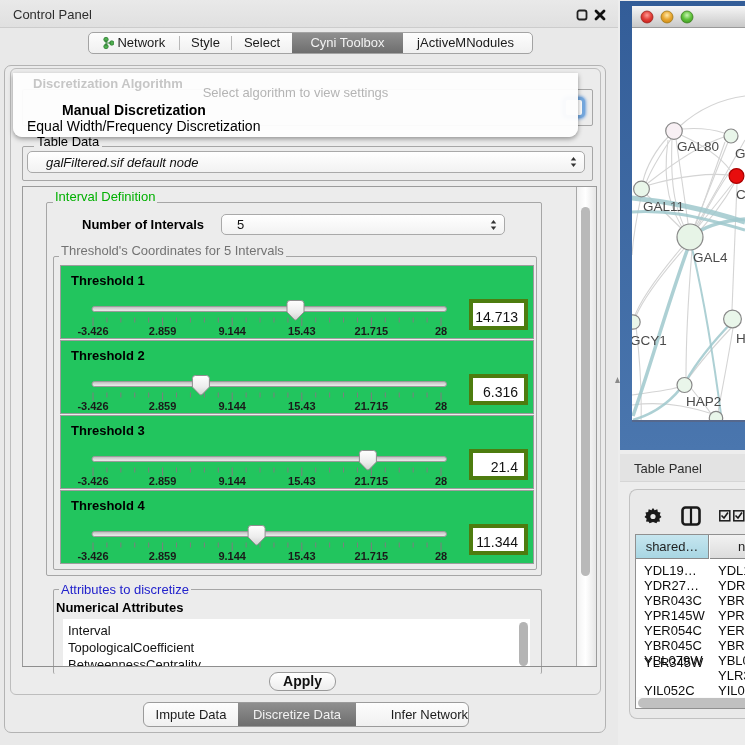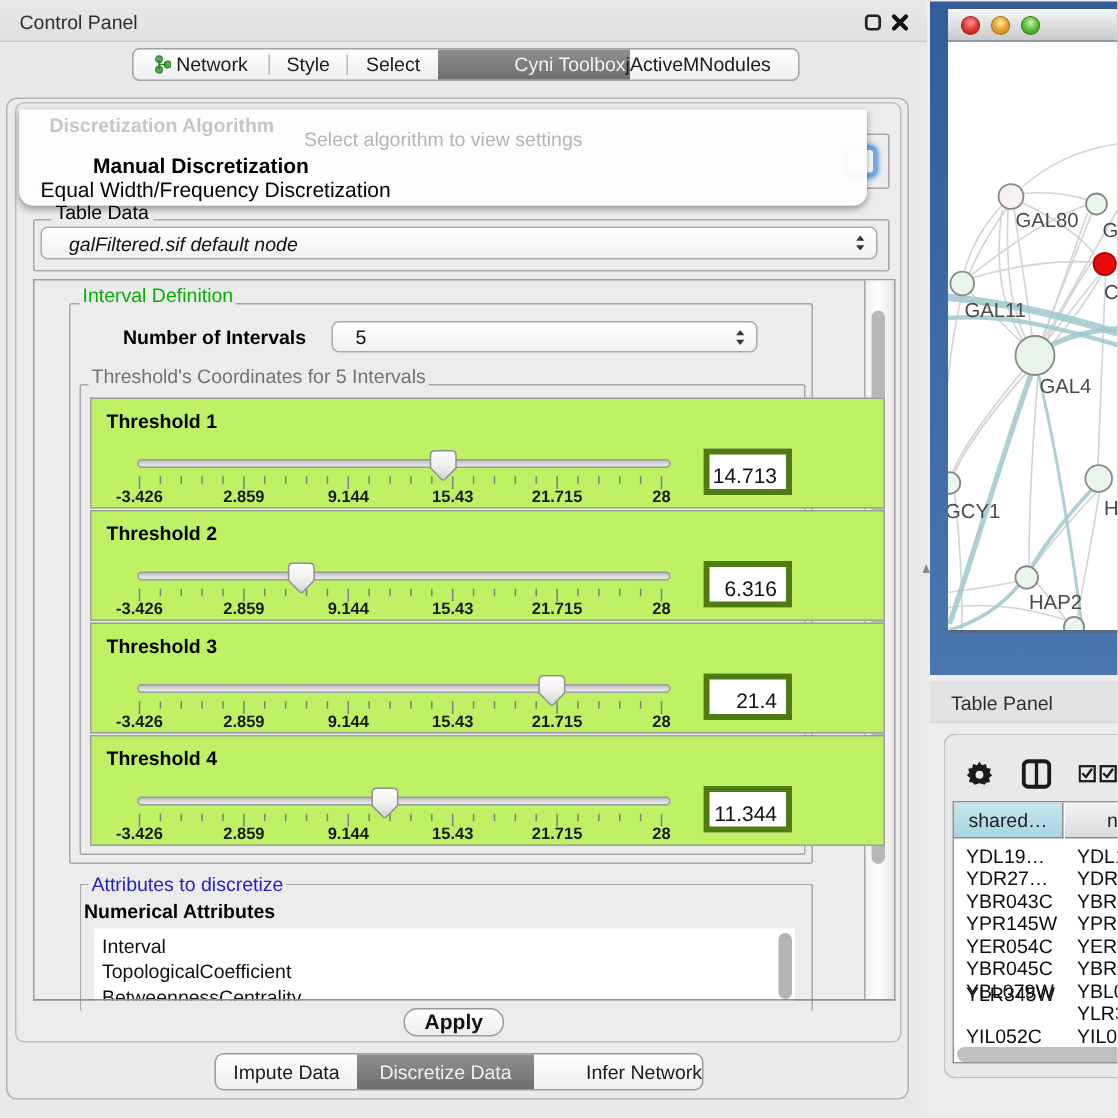--- a/index.html
+++ b/index.html
@@ -33,21 +33,21 @@
 .combo .arrows { position:absolute; right:7px; top:50%; margin-top:-6px; width:7px; height:12px; }
 
 
 #scrollport { position:absolute; left:22px; top:186px; width:575px; height:481px;
   border:1px solid #9b9b9b; background:#ececec; overflow:hidden; }
 #vsb { position:absolute; left:555px; top:0; width:20px; height:481px;
   background:linear-gradient(90deg,#f7f7f7,#ffffff 40%,#e9e9e9); border-left:1px solid #aaaaaa; }
 #vsbthumb { position:absolute; left:4px; top:20px; width:9px; height:369px; background:#b9b9b9; border-radius:5px; }
 
 
-.thbox { position:absolute; left:60px; width:530px; height:74px; border:1px solid #9d9d9d; background:#bef264; }
+.thbox { position:absolute; left:60px; width:474px; height:74px; border:1px solid #9d9d9d; background:#22c55e; }
 .thlabel { position:absolute; left:10px; top:7px; font-size:13px; font-weight:bold; color:#000; }
 .thval { position:absolute; left:408px; top:33px; width:59px; height:31px; background:#ffffff;
   border:4px solid #4d7c0f; font-size:14px; color:#111; text-align:right; line-height:29px; padding-right:6px; }
 
 
 #attrlist { position:absolute; left:63px; top:619px; width:467px; height:48px; background:#ffffff; overflow:hidden; }
 #attrlist .item { position:absolute; left:5px; font-size:13px; color:#111; }
 #attrthumb { position:absolute; left:456px; top:3px; width:9px; height:44px; background:#b4b4b4; border-radius:4.5px; }
 
 
@@ -110,21 +110,21 @@
   <div class="seg" style="left:0;width:90px;"><svg width="11" height="14" style="vertical-align:-3px;">
         <circle cx="3" cy="3.5" r="2.2" fill="#4fae4f" stroke="#2e7d32" stroke-width="0.8"></circle>
         <circle cx="3" cy="10.5" r="2.2" fill="#4fae4f" stroke="#2e7d32" stroke-width="0.8"></circle>
         <circle cx="8.8" cy="7" r="2.2" fill="#4fae4f" stroke="#2e7d32" stroke-width="0.8"></circle>
         <path d="M3,4 L3,10 M3,7 L8,7" stroke="#2e7d32" stroke-width="1" fill="none"></path>
       </svg> Network</div>
   <div class="segsep" style="left:90px;"></div>
   <div class="seg" style="left:91px;width:51px;">Style</div>
   <div class="segsep" style="left:142px;"></div>
   <div class="seg" style="left:143px;width:60px;">Select</div>
-  <div class="seg" id="seg-cyni" style="left:203px;width:128px;padding-left:48px;">Cyni Toolbox</div>
+  <div class="seg" id="seg-cyni" style="left:203px;width:111px;">Cyni Toolbox</div>
   <div class="seg" style="left:309px;width:135px;border-radius:0 4px 4px 0;">jActiveMNodules</div>
 </div>
 
 <div class="groupbox" style="left:22px;top:146px;width:571px;height:35px;"></div>
 <div class="grouplabel" style="left:34px;top:134px;background:#ececec;padding:0 3px;">Table Data</div>
 <div class="combo" style="left:27px;top:151px;width:558px;height:22px;font-style:italic;">
   <div style="position:absolute;left:18px;top:3px;">galFiltered.sif default node</div>
   <svg class="arrows" width="9" height="14" viewBox="0 0 9 14">
       <path d="M4.5,0.5 L8,5 L1,5 Z" fill="#333"></path>
       <path d="M4.5,13.5 L8,9 L1,9 Z" fill="#333"></path>

